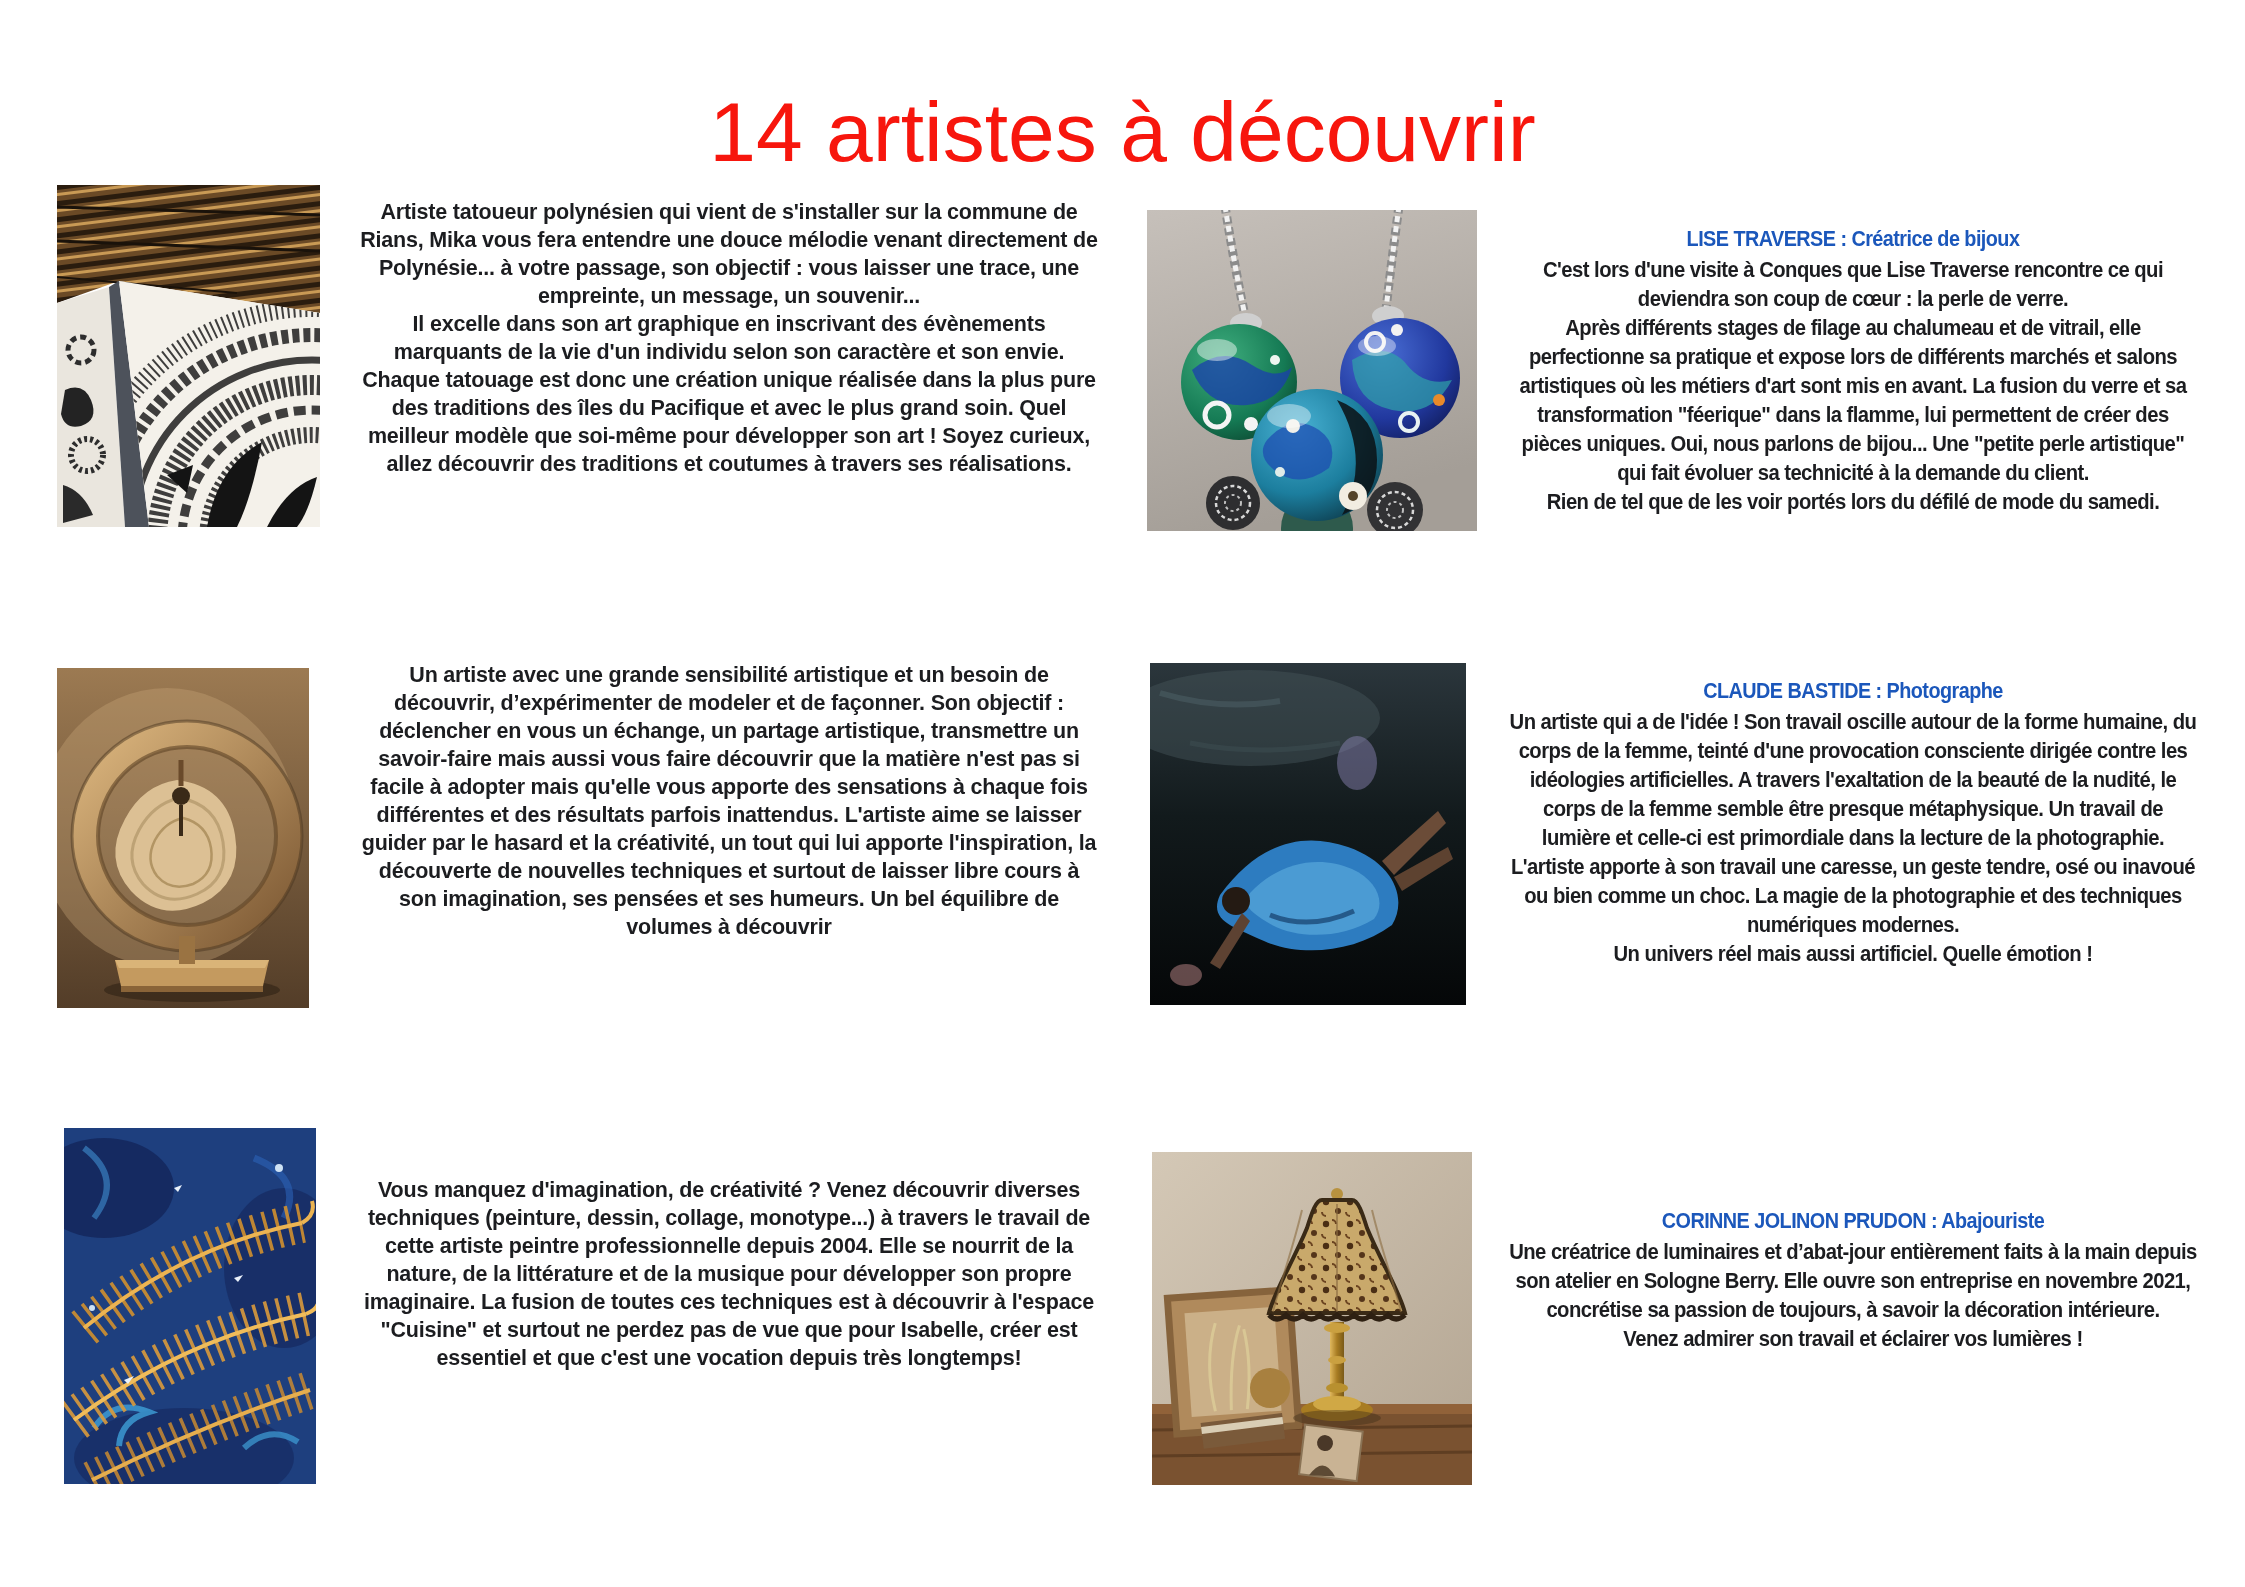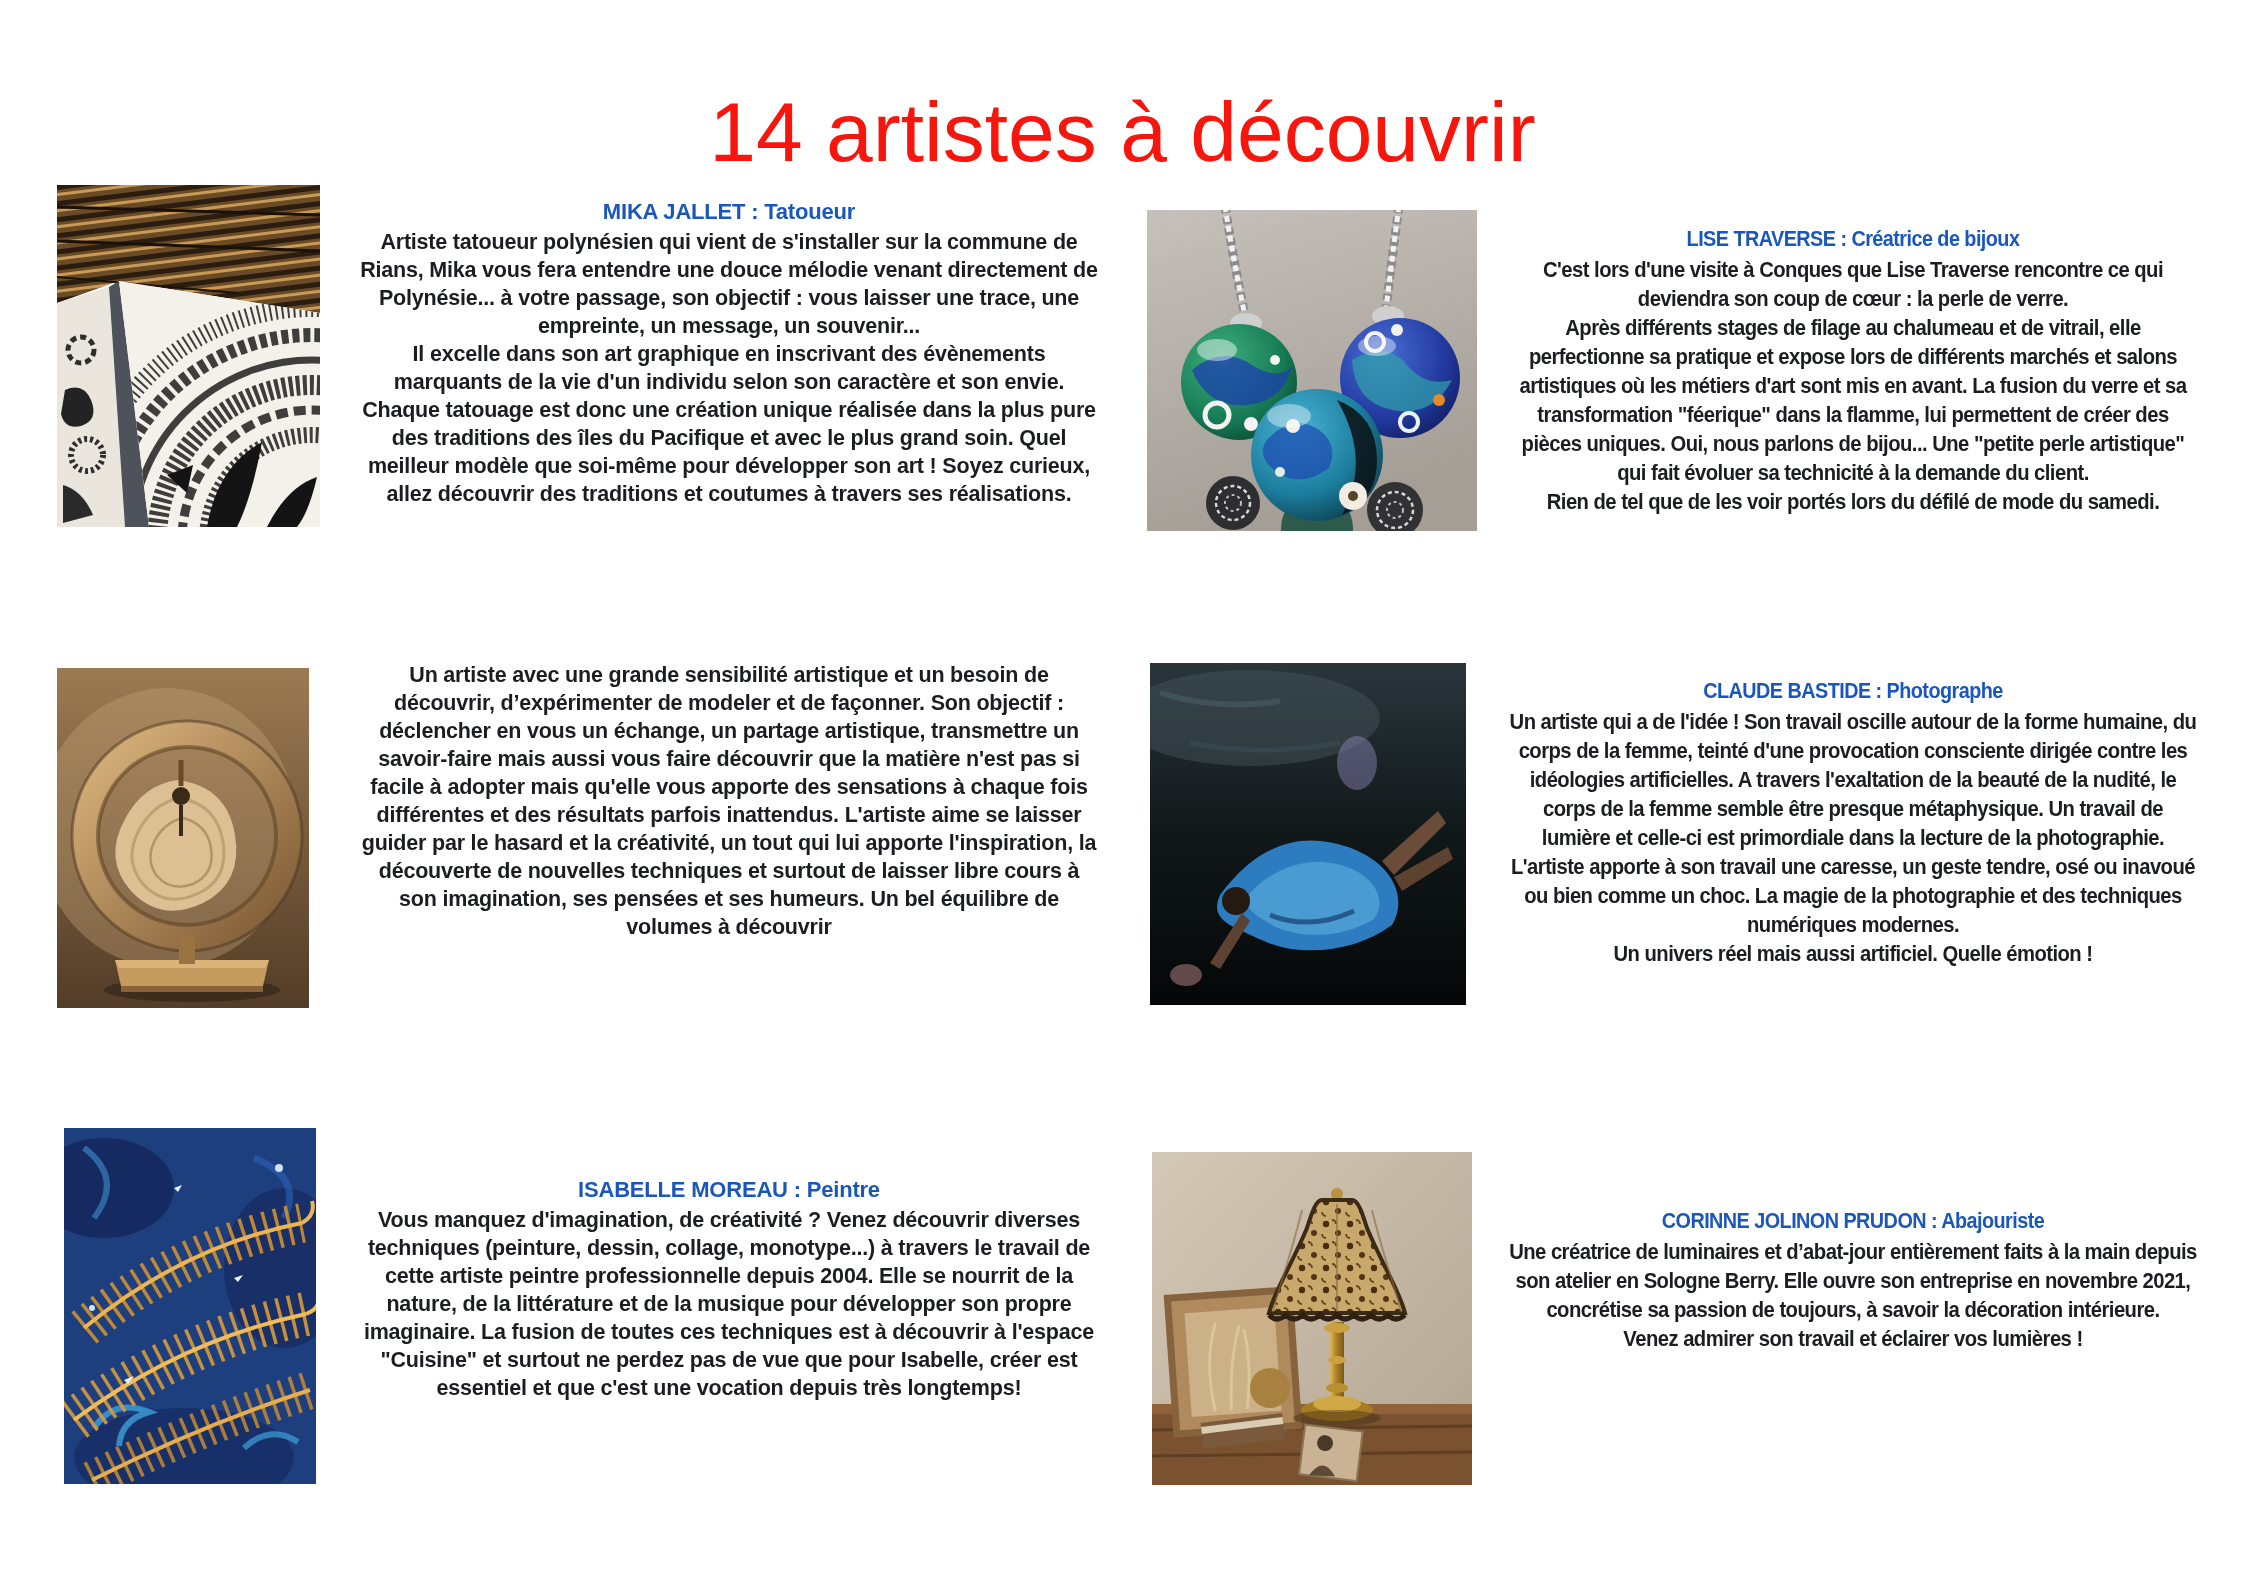--- a/index.html
+++ b/index.html
@@ -98,21 +98,20 @@
         <g clip-path="url(#pageclip)" fill="#141414">
           <path d="M150,342 q10,-60 55,-85 q-10,55 -25,85 Z"></path>
           <path d="M210,342 q20,-40 50,-50 q-8,35 -20,50 Z"></path>
           <path d="M110,290 l26,-10 l-6,28 Z"></path>
         </g>
       </g>
     </svg>
   </figure>
 
   <section class="entry-text col-left t0">
-    <h2 class="entry-heading">MIKA JALLET : Tatoueur</h2>
     <p>Artiste tatoueur polynésien qui vient de s'installer sur la commune de Rians, Mika vous fera entendre une douce mélodie venant directement de Polynésie... à votre passage, son objectif : vous laisser une trace, une empreinte, un message, un souvenir...</p>
     <p>Il excelle dans son art graphique en inscrivant des évènements marquants de la vie d'un individu selon son caractère et son envie. Chaque tatouage est donc une création unique réalisée dans la plus pure des traditions des îles du Pacifique et avec le plus grand soin. Quel meilleur modèle que soi-même pour développer son art ! Soyez curieux, allez découvrir des traditions et coutumes à travers ses réalisations.</p>
   </section>
 
   <figure class="photo f1">
     <svg width="330" height="321" viewBox="0 0 330 321">
       <defs>
         <linearGradient id="bgGrad" x1="0" y1="0" x2="0.3" y2="1">
           <stop offset="0" stop-color="#c6c0ba"></stop>
             <stop offset="1" stop-color="#a49e97"></stop>
@@ -290,21 +289,20 @@
       </g>
       <g fill="#e9f1fa">
         <path d="M60,252 l10,-4 l-6,8 Z"></path>
         <path d="M170,150 l9,-3 l-5,7 Z"></path>
         <path d="M110,60 l8,-3 l-4,7 Z"></path>
       </g>
     </svg>
   </figure>
 
   <section class="entry-text col-left t4">
-    <h2 class="entry-heading">ISABELLE MOREAU : Peintre</h2>
     <p>Vous manquez d'imagination, de créativité ? Venez découvrir diverses techniques (peinture, dessin, collage, monotype...) à travers le travail de cette artiste peintre professionnelle depuis 2004. Elle se nourrit de la nature, de la littérature et de la musique pour développer son propre imaginaire. La fusion de toutes ces techniques est à découvrir à l'espace "Cuisine" et surtout ne perdez pas de vue que pour Isabelle, créer est essentiel et que c'est une vocation depuis très longtemps!</p>
   </section>
 
   <figure class="photo f5">
     <svg width="320" height="333" viewBox="0 0 320 333">
       <defs>
         <linearGradient id="wallG" x1="0" y1="0" x2="1" y2="1">
           <stop offset="0" stop-color="#d4c8b6"></stop>
             <stop offset="1" stop-color="#b3a592"></stop>
         </linearGradient>

